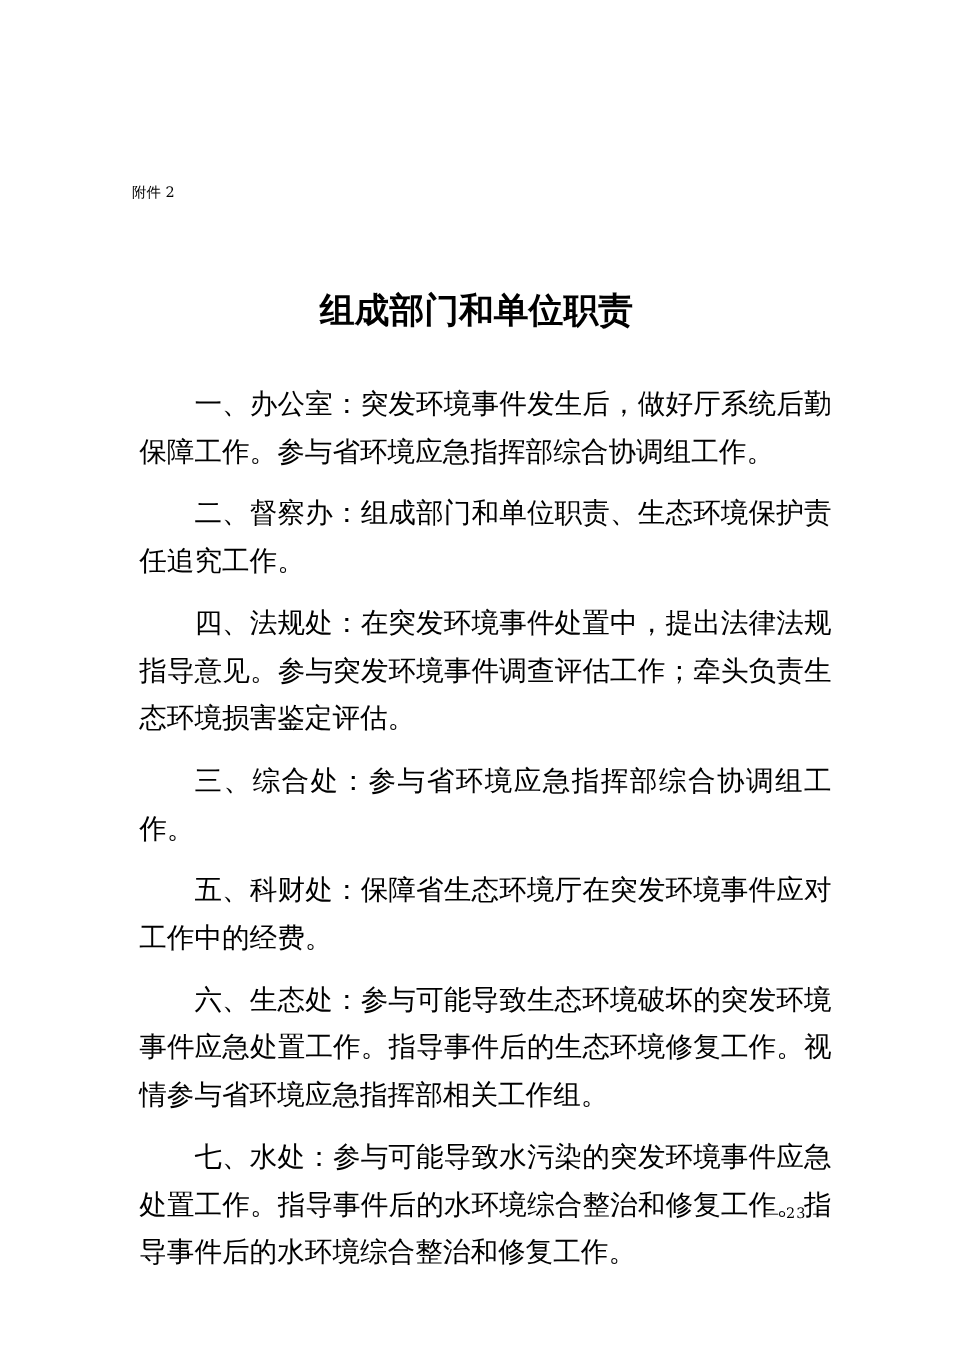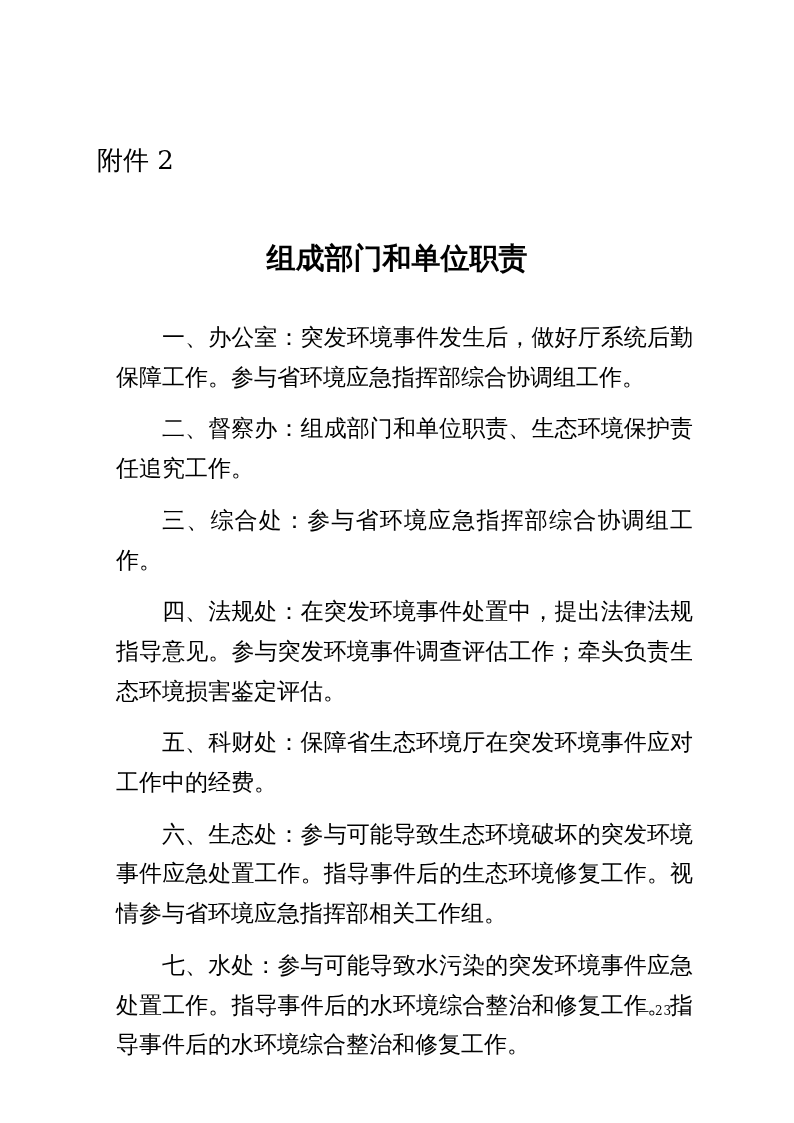--- a/index.html
+++ b/index.html
@@ -11,23 +11,23 @@
     position: relative;
     width: 794px;
     height: 1123px;
     background: #ffffff;
     color: #000000;
     font-family: "DejaVu Serif", "Liberation Serif", serif;
     overflow: hidden;
   }
   .attachment-label {
     position: absolute;
-    left: 97px;
+    left: 110px;
     top: 146px;
-    font-size: 26px;
+    font-size: 12px;
     line-height: 28px;
     white-space: pre;
     text-align: right;
   }
   .doc-title {
     position: absolute;
     left: 0;
     right: 0;
     top: 220px;
     text-align: center;
@@ -65,22 +65,22 @@
 
 <div class="page">
 
   <div class="attachment-label">附件 2</div>
 
   <h1 class="doc-title">组成部门和单位职责</h1>
 
   <div class="doc-body">
     <p>一、办公室：突发环境事件发生后，做好厅系统后勤保障工作。参与省环境应急指挥部综合协调组工作。</p>
     <p>二、督察办：组成部门和单位职责、生态环境保护责任追究工作。</p>
+    <p>四、法规处：在突发环境事件处置中，提出法律法规指导意见。参与突发环境事件调查评估工作；牵头负责生态环境损害鉴定评估。</p>
     <p>三、综合处：参与省环境应急指挥部综合协调组工作。</p>
-    <p>四、法规处：在突发环境事件处置中，提出法律法规指导意见。参与突发环境事件调查评估工作；牵头负责生态环境损害鉴定评估。</p>
     <p>五、科财处：保障省生态环境厅在突发环境事件应对工作中的经费。</p>
     <p>六、生态处：参与可能导致生态环境破坏的突发环境事件应急处置工作。指导事件后的生态环境修复工作。视情参与省环境应急指挥部相关工作组。</p>
     <p>七、水处：参与可能导致水污染的突发环境事件应急处置工作。指导事件后的水环境综合整治和修复工作。指导事件后的水环境综合整治和修复工作。</p>
   </div>
 
   <div class="page-footer">— 23 —</div>
 
 </div>
 
 </body></html>

